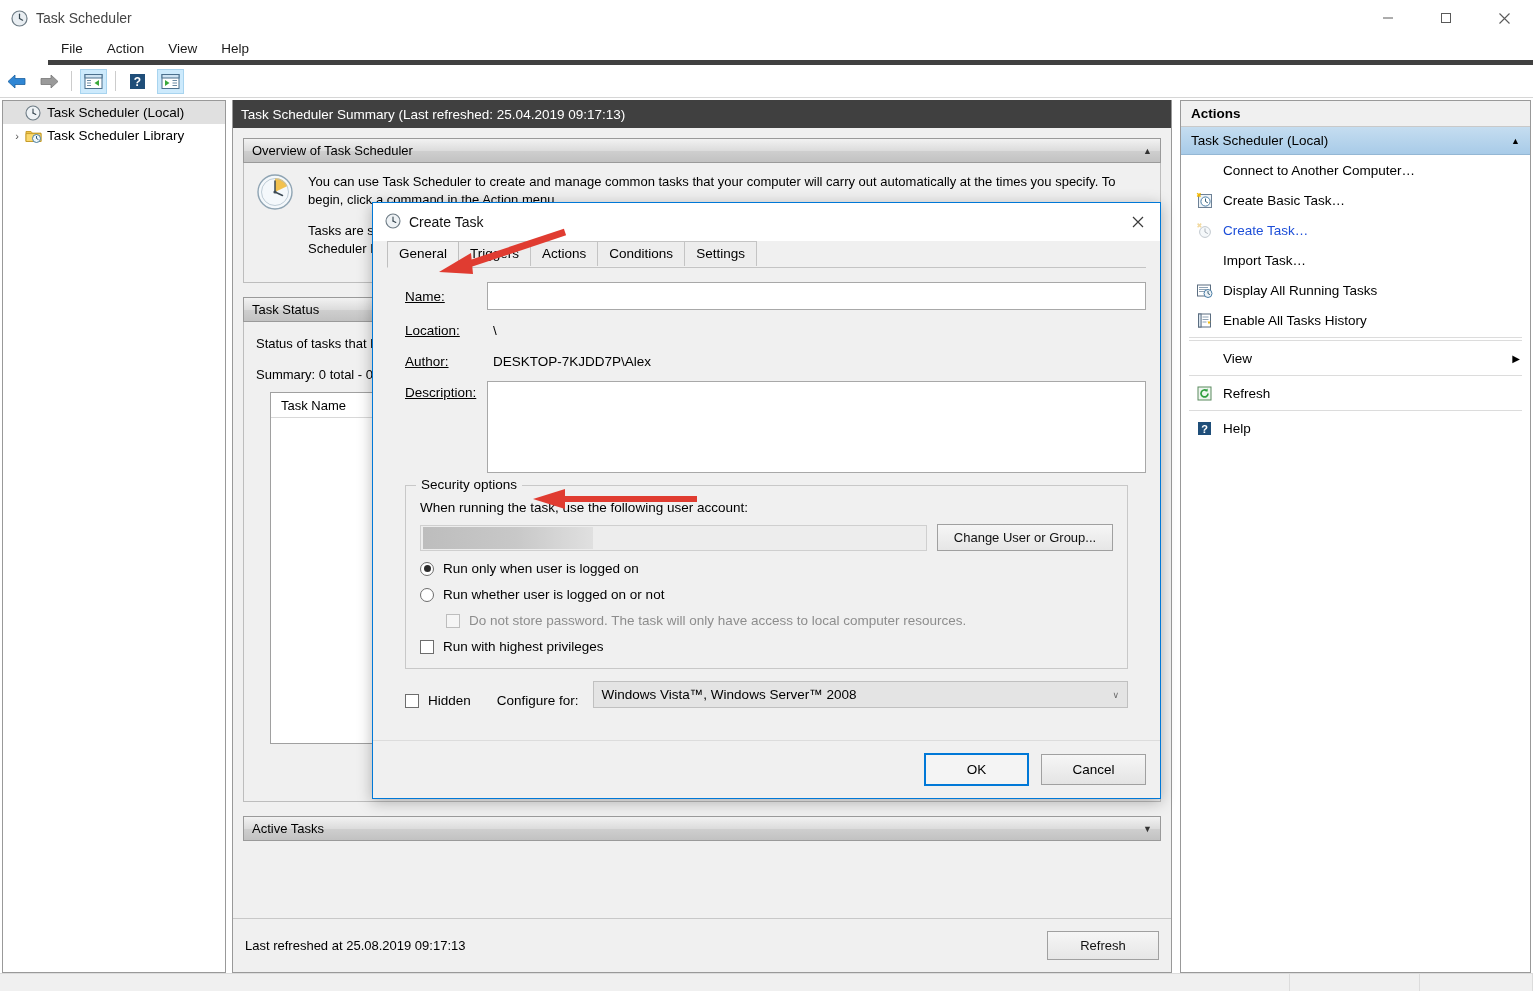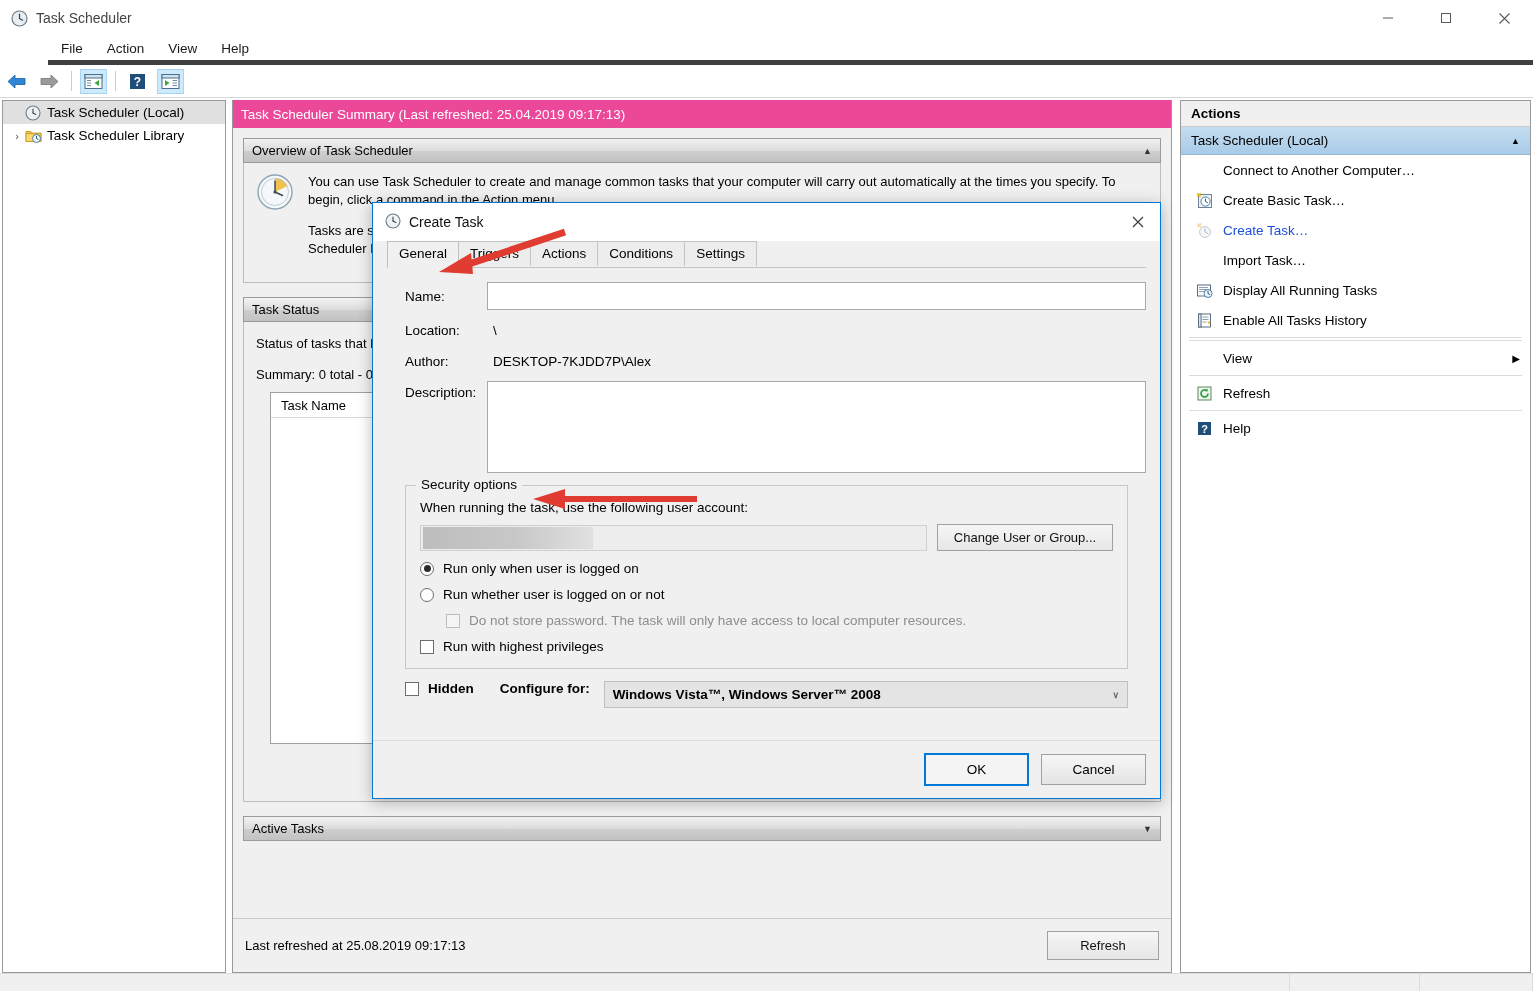--- a/index.html
+++ b/index.html
@@ -88,21 +88,21 @@
   .tree-label { margin-left: 3px; }
 
   .pane-mid {
     position: absolute; left: 232px; top: 100px;
     width: 940px; height: 873px;
     background: #f0f0f0;
     border: 1px solid #999; border-top: none;
     overflow: hidden;
   }
   .mid-header {
-    height: 28px; background: #ec4899;
+    height: 28px; background: #404040;
     display: flex; align-items: center;
     padding-left: 8px; color: #ffffff; font-size: 13.5px;
   }
   .section-bar {
     margin: 10px 10px 0 10px;
     height: 25px;
     background: linear-gradient(to bottom,#f2f2f2 0%, #dcdcdc 50%, #cfcfcf 51%, #c2c2c2 100%);
     border: 1px solid #9a9a9a;
     display: flex; align-items: center; justify-content: space-between;
     padding: 0 8px; font-size: 13px;
@@ -211,21 +211,21 @@
   }
 
   .dlg-body {
     margin: 0 14px; padding: 14px 0 0 0;
     background: #f0f0f0;
     border-top: 1px solid #c4c4c4;
     margin-top: -1px;
   }
 
   .frow { display: flex; align-items: center; margin-bottom: 9px; }
-  .flabel { width: 100px; font-size: 13.5px; padding-left: 18px; }
+  .flabel { width: 100px; font-size: 13.5px; padding-left: 18px; text-decoration: underline; }
   .ftext {
     flex: 1; height: 28px; background: #fff;
     border: 1px solid #a8a8a8; padding: 0 6px;
     display: flex; align-items: center; font-size: 13.5px;
   }
   .fstatic {
     flex: 1; height: 22px; background: #f0f0f0;
     padding: 0 6px; display: flex; align-items: center; font-size: 13.5px;
   }
   .ftextarea {
@@ -266,22 +266,22 @@
     content: ''; width: 7px; height: 7px; border-radius: 50%; background: #2b2b2b;
   }
   .chk {
     width: 14px; height: 14px; border: 1px solid #6d6d6d;
     background: #fff; margin-right: 9px; flex: none;
   }
   .chk.dim { border-color: #bdbdbd; background: #f5f5f5; }
   .dimtext { color: #8d8d8d; }
 
   .bottom-row {
-    display: flex; align-items: flex-start;
-    margin: 12px 18px 0 18px; gap: 14px; font-weight: bold;
+    display: flex; align-items: flex-end;
+    margin: 12px 18px 0 18px; gap: 14px;
   }
   .combo {
     flex: 1; height: 27px; background: #e4e4e4;
     border: 1px solid #c0c0c0;
     display: flex; align-items: center; justify-content: space-between;
     padding: 0 8px; font-size: 13.5px;
   }
   .combo .caret { font-size: 9px; color: #6a6a6a; }
 
   .dlg-footer {

